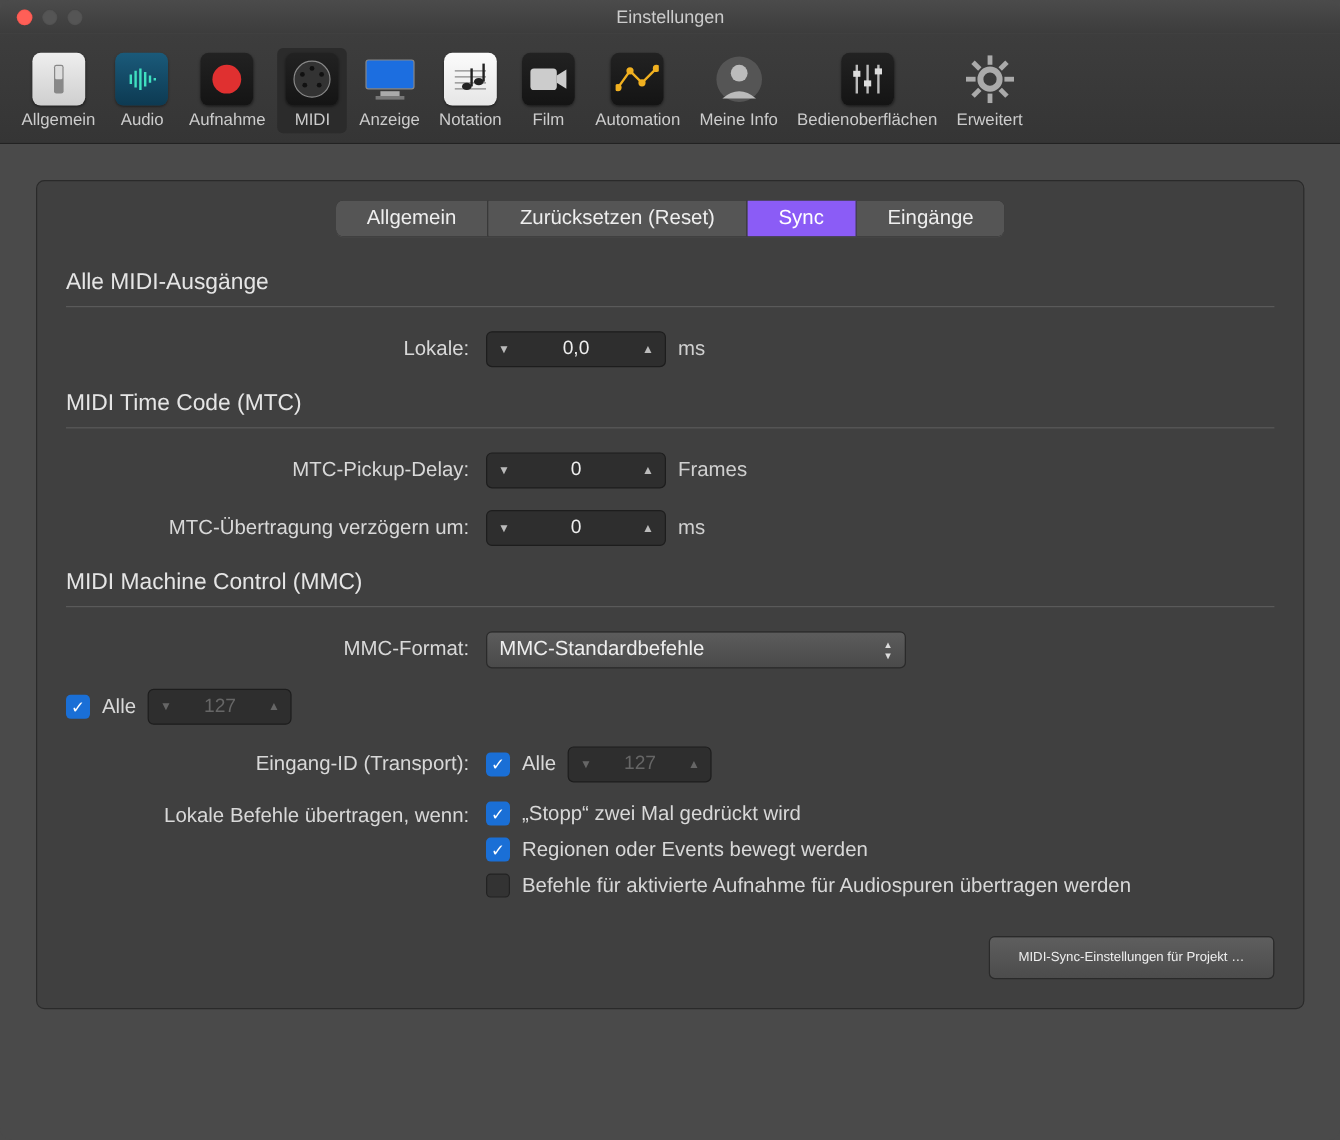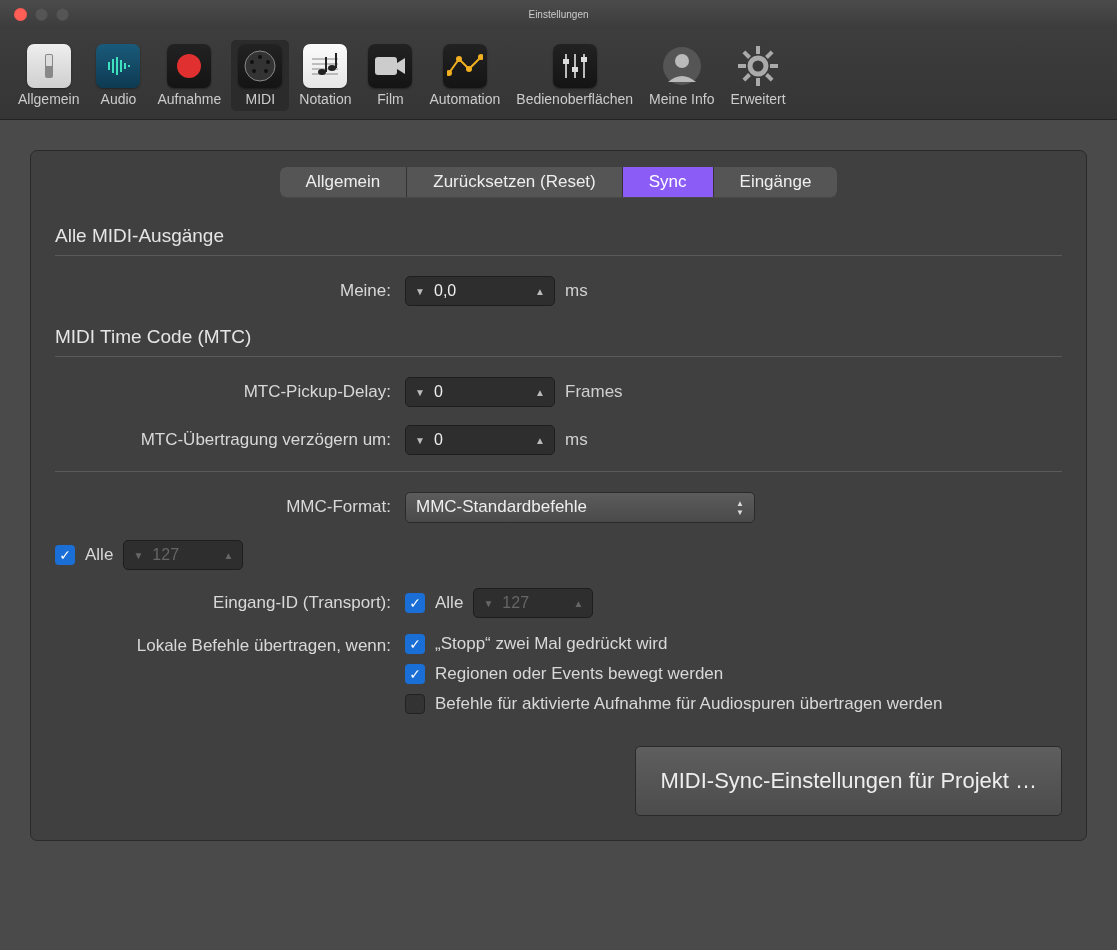--- a/index.html
+++ b/index.html
@@ -26,21 +26,21 @@
     align-items: center;
     padding-left: 14px;
     position: relative;
   }
   .traffic { display: flex; gap: 8px; }
   .tl { width: 13px; height: 13px; border-radius: 50%; }
   .tl.red { background: #ff5f57; box-shadow: inset 0 0 1px #d0443e; }
   .tl.gray { background: #555; box-shadow: inset 0 0 1px #333; }
   .title-text {
     position: absolute; left: 0; right: 0;
-    text-align: center; font-size: 10px; color: #ccc; pointer-events: none;
+    text-align: center; font-size: 15px; color: #ccc; pointer-events: none;
   }
   .toolbar {
     background: linear-gradient(#3d3d3d, #353535);
     height: 92px;
     display: flex; align-items: center; padding: 4px 12px 0 12px; gap: 4px;
     border-bottom: 1px solid #222;
   }
   .tool-item {
     display: flex; flex-direction: column; align-items: center; justify-content: flex-start;
     padding: 4px 6px; border-radius: 5px; cursor: default;
@@ -92,21 +92,21 @@
   .ctrls { display: flex; align-items: center; gap: 10px; }
   .stepper {
     display: flex; align-items: center;
     background: #2e2e2e; border: 1px solid #1d1d1d; border-radius: 5px;
     height: 30px; width: 150px;
   }
   .step-btn {
     width: 28px; height: 100%; display: flex; align-items: center; justify-content: center;
     color: #bbb; font-size: 10px;
   }
-  .step-val { flex: 1; color: #eee; font-size: 16px; }
+  .step-val { flex: 1; text-align: center; color: #eee; font-size: 16px; }
   .unit { color: #d0d0d0; font-size: 17px; }
   .select {
     background: linear-gradient(#5c5c5c,#4a4a4a);
     border: 1px solid #2a2a2a; border-radius: 5px;
     height: 31px; width: 350px;
     display: flex; align-items: center; padding: 0 10px;
     color: #eee; font-size: 17px; position: relative;
   }
   .select .chevud {
     position: absolute; right: 10px; top: 6px;
@@ -118,21 +118,21 @@
     color: #fff; font-size: 14px; flex-shrink: 0;
   }
   .chk.off { background: #333; border: 1px solid #222; }
   .chk-label { color: #d8d8d8; font-size: 17px; }
   .stepper.disabled .step-val, .stepper.disabled .step-btn { color: #666; }
   .checklist { display: flex; flex-direction: column; gap: 10px; }
   .checklist .line { display: flex; align-items: flex-start; gap: 10px; }
   .btn {
     background: linear-gradient(#5e5e5e,#4c4c4c);
     border: 1px solid #2a2a2a; border-radius: 5px;
-    padding: 21px 24px; color: #eee; font-size: 22px;
+    padding: 11px 24px; color: #eee; font-size: 11px;
     margin-left: auto; margin-top: 18px; display: inline-block;
   }
   .btn-wrap { display: flex; justify-content: flex-end; }
   svg { display: block; }
 </style>
 </head>
 <body>
 
 <div class="window">
 
@@ -190,20 +190,30 @@
             <circle cx="17" cy="8" r="2" fill="#111"></circle>
             <circle cx="9" cy="13" r="2" fill="#111"></circle>
             <circle cx="25" cy="13" r="2" fill="#111"></circle>
             <circle cx="11" cy="22" r="2" fill="#111"></circle>
             <circle cx="23" cy="22" r="2" fill="#111"></circle>
           </svg>
       </div>
       <div class="tool-label">MIDI</div>
     </div>
 
+    <div class="tool-item">
+      <div class="tool-icon" style="background:none;box-shadow:none;">
+        <svg width="44" height="40">
+            <rect x="2" y="4" width="40" height="24" rx="2" fill="#1c6ee0" stroke="#888"></rect>
+            <rect x="14" y="30" width="16" height="4" fill="#aaa"></rect>
+            <rect x="10" y="34" width="24" height="3" fill="#777"></rect>
+          </svg>
+      </div>
+      <div class="tool-label">Anzeige</div>
+    </div>
 
     <div class="tool-item">
       <div class="tool-icon" style="background:linear-gradient(#fbfbfb,#e6e6e6)">
         <svg width="30" height="30">
             <g stroke="#888">
               <line x1="2" y1="8" x2="28" y2="8"></line>
               <line x1="2" y1="13" x2="28" y2="13"></line>
               <line x1="2" y1="18" x2="28" y2="18"></line>
               <line x1="2" y1="23" x2="28" y2="23"></line>
             </g>
@@ -233,44 +243,44 @@
             <circle cx="2" cy="20" r="3" fill="#f0b020"></circle>
             <circle cx="12" cy="6" r="3" fill="#f0b020"></circle>
             <circle cx="22" cy="16" r="3" fill="#f0b020"></circle>
             <circle cx="34" cy="4" r="3" fill="#f0b020"></circle>
           </svg>
       </div>
       <div class="tool-label">Automation</div>
     </div>
 
     <div class="tool-item">
+      <div class="tool-icon" style="background:none;box-shadow:none">
+        <svg width="40" height="40">
+            <circle cx="20" cy="20" r="19" fill="#555"></circle>
+            <circle cx="20" cy="15" r="7" fill="#bbb"></circle>
+            <path d="M6 36 Q20 24 34 36" fill="#bbb"></path>
+          </svg>
+      </div>
+      <div class="tool-label">Meine Info</div>
+    </div>
+
+    <div class="tool-item">
       <div class="tool-icon">
         <svg width="32" height="30">
             <g stroke="#bbb" stroke-width="2">
               <line x1="7" y1="3" x2="7" y2="27"></line>
               <line x1="16" y1="3" x2="16" y2="27"></line>
               <line x1="25" y1="3" x2="25" y2="27"></line>
             </g>
             <rect x="4" y="8" width="6" height="5" fill="#ddd"></rect>
             <rect x="13" y="16" width="6" height="5" fill="#ddd"></rect>
             <rect x="22" y="6" width="6" height="5" fill="#ddd"></rect>
           </svg>
       </div>
       <div class="tool-label">Bedienoberflächen</div>
-    </div>
-
-    <div class="tool-item">
-      <div class="tool-icon" style="background:none;box-shadow:none">
-        <svg width="40" height="40">
-            <circle cx="20" cy="20" r="19" fill="#555"></circle>
-            <circle cx="20" cy="15" r="7" fill="#bbb"></circle>
-            <path d="M6 36 Q20 24 34 36" fill="#bbb"></path>
-          </svg>
-      </div>
-      <div class="tool-label">Meine Info</div>
     </div>
 
     <div class="tool-item">
       <div class="tool-icon" style="background:none;box-shadow:none">
         <svg width="40" height="40" viewBox="0 0 40 40">
             <circle cx="20" cy="20" r="8" fill="none" stroke="#aaa" stroke-width="5"></circle>
             <g fill="#aaa">
               <rect x="18" y="0" width="4" height="8"></rect>
               <rect x="18" y="32" width="4" height="8"></rect>
               <rect x="0" y="18" width="8" height="4"></rect>
@@ -294,21 +304,21 @@
           <div class="seg-btn">Allgemein</div>
           <div class="seg-btn">Zurücksetzen (Reset)</div>
           <div class="seg-btn active">Sync</div>
           <div class="seg-btn">Eingänge</div>
         </div>
       </div>
 
       <div class="section-hdr">Alle MIDI-Ausgänge</div>
       <hr class="hr">
       <div class="row">
-        <div class="lab">Meine:</div>
+        <div class="lab">Lokale:</div>
         <div class="ctrls">
           <div class="stepper">
             <div class="step-btn">▼</div>
             <div class="step-val">0,0</div>
             <div class="step-btn">▲</div>
           </div>
           <span class="unit">ms</span>
         </div>
       </div>
 
@@ -330,20 +340,21 @@
         <div class="ctrls">
           <div class="stepper">
             <div class="step-btn">▼</div>
             <div class="step-val">0</div>
             <div class="step-btn">▲</div>
           </div>
           <span class="unit">ms</span>
         </div>
       </div>
 
+      <div class="section-hdr">MIDI Machine Control (MMC)</div>
       <hr class="hr">
       <div class="row">
         <div class="lab">MMC-Format:</div>
         <div class="ctrls">
           <div class="select">
             <span>MMC-Standardbefehle</span>
             <span class="chevud">▲<br>▼</span>
           </div>
         </div>
       </div>

